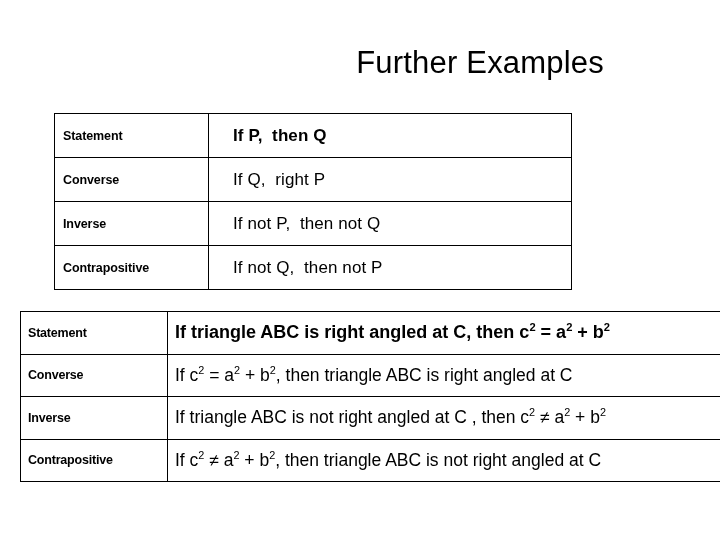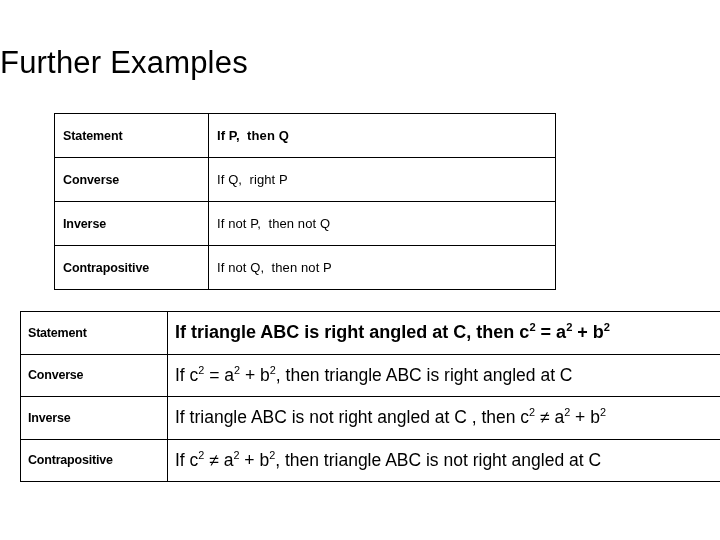--- a/index.html
+++ b/index.html
@@ -15,21 +15,21 @@
     overflow: hidden;
     position: relative;
   }
 
   
   #slide-title {
     position: absolute;
     left: 0;
     top: 44px;
     width: 604px;
-    text-align: left;
+    text-align: right;
     font-size: 31px;
     font-weight: 400;
     line-height: 38px;
     letter-spacing: 0.2px;
     color: #000000;
     white-space: nowrap;
   }
 
   
   .logic-table {
@@ -55,23 +55,23 @@
     width: 145px;
     height: 43px;
     font-size: 12.5px;
     font-weight: bold;
     padding-left: 8px;
     letter-spacing: -0.1px;
   }
   #table-generic td.val {
     width: 338px;
     height: 43px;
-    font-size: 13px;
+    font-size: 17px;
     font-weight: 400;
-    padding-left: 8px;
+    padding-left: 24px;
     letter-spacing: 0.1px;
   }
   #table-generic tr:first-child td.val {
     font-weight: bold;
   }
 
   
   #table-pythagoras {
     left: 20px;
     top: 311px;

